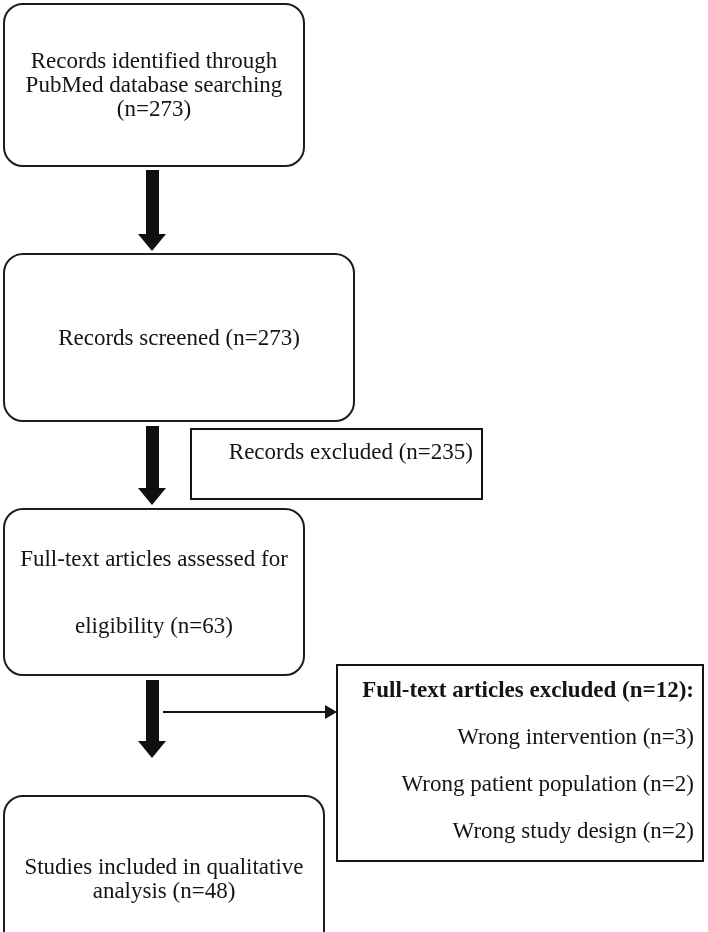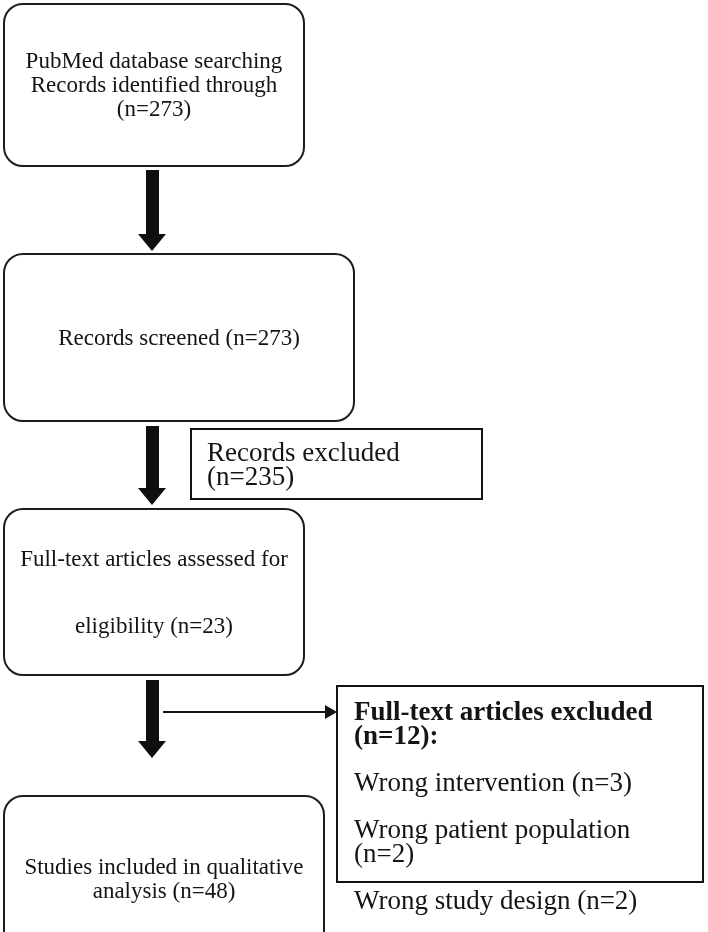--- a/index.html
+++ b/index.html
@@ -30,34 +30,34 @@
     text-align: center;
     font-size: 23px;
     line-height: 24px;
   }
   
   .sbox {
     position: absolute;
     box-sizing: border-box;
     border: 2px solid #141414;
     background: #ffffff;
-    font-size: 27px;
+    font-size: 23px;
     line-height: 24px;
-    text-align: left;
+    text-align: right;
   }
   #box-identification { left: 3px;  top: 3px;   width: 302px; height: 164px; }
   #box-screening      { left: 3px;  top: 253px; width: 352px; height: 169px; }
   #box-eligibility    { left: 3px;  top: 508px; width: 302px; height: 168px; gap: 43px; }
   #box-included       { left: 3px;  top: 762px; width: 322px; height: 168px; margin-top: 33px; }
   #box-records-excluded {
     left: 190px; top: 428px; width: 293px; height: 72px;
     padding: 10px 8px 0 15px;
   }
   #box-fulltext-excluded {
-    left: 336px; top: 685px; width: 368px; height: 198px;
+    left: 336px; top: 664px; width: 368px; height: 198px;
     padding: 12px 8px 0 16px;
   }
   .excl-header { font-weight: bold; margin-bottom: 23px; }
   .excl-item   { margin-bottom: 23px; }
 
   
   .shaft {
     position: absolute;
     left: 146px;
     width: 13px;
@@ -93,22 +93,22 @@
     border-bottom: 7px solid transparent;
     border-left: 12px solid #141414;
   }
 </style>
 </head>
 <body>
 
 <div class="canvas">
 
   <div class="rbox" id="box-identification">
+    <div>Records identified through</div>
     <div>PubMed database searching</div>
-    <div>Records identified through</div>
     <div>(n=273)</div>
   </div>
 
   <div>
     <div class="shaft" id="arrow1-shaft"></div>
     <div class="dhead" id="arrow1-head"></div>
   </div>
 
   <div class="rbox" id="box-screening">
     <div>Records screened (n=273)</div>
@@ -118,21 +118,21 @@
     <div class="shaft" id="arrow2-shaft"></div>
     <div class="dhead" id="arrow2-head"></div>
   </div>
 
   <div class="sbox" id="box-records-excluded">
     <div>Records excluded (n=235)</div>
   </div>
 
   <div class="rbox" id="box-eligibility">
     <div>Full-text articles assessed for</div>
-    <div>eligibility (n=23)</div>
+    <div>eligibility (n=63)</div>
   </div>
 
   <div>
     <div class="shaft" id="arrow3-shaft"></div>
     <div class="dhead" id="arrow3-head"></div>
   </div>
 
   <div>
     <div id="branch-line"></div>
     <div id="branch-head"></div>

